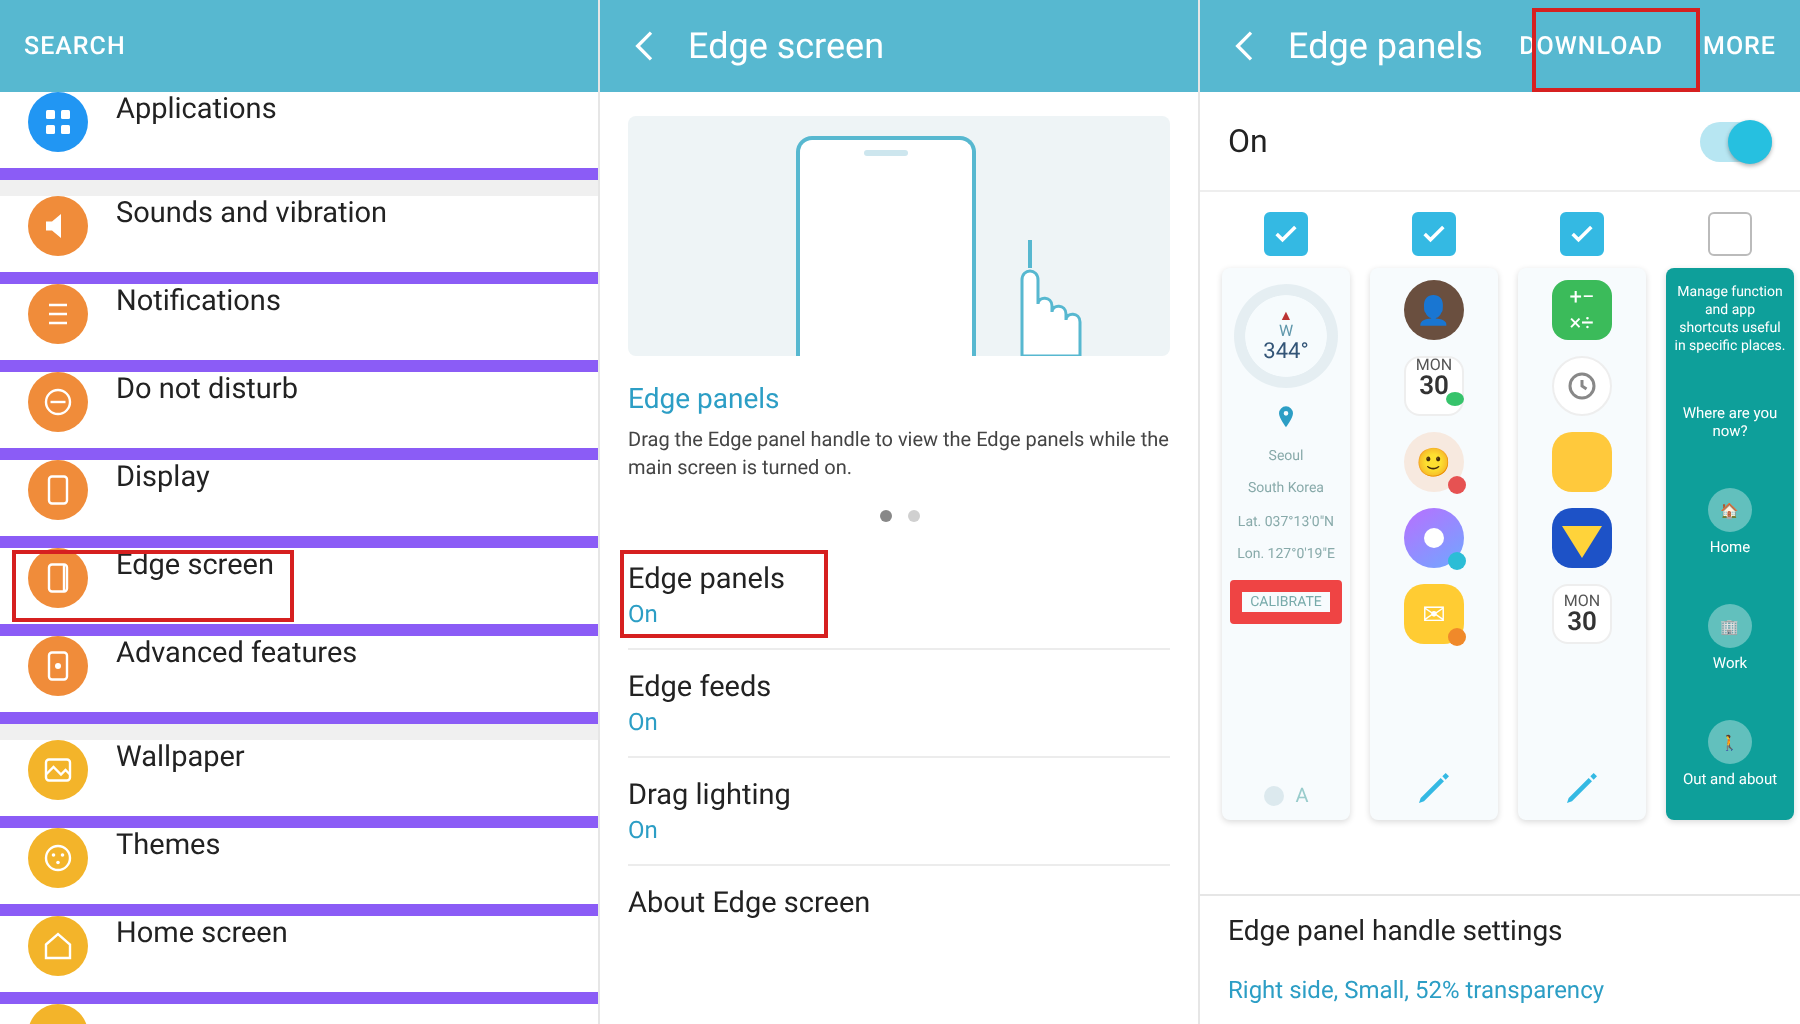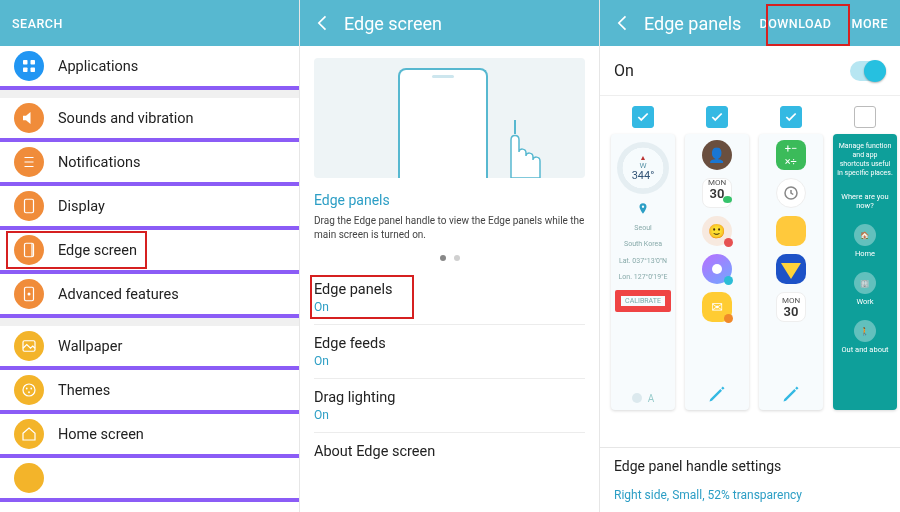--- a/index.html
+++ b/index.html
@@ -9,21 +9,21 @@
   .screen.s1{width:300px}
   .screen.s2{width:300px}
   .screen.s3{width:300px;border-right:none}
   .appbar{height:46px;background:#57b8d0;color:#fff;display:flex;align-items:center;padding:0 12px;gap:10px}
   .appbar .title{font-size:18px;font-weight:400;flex:1}
   .appbar .action{font-size:12.5px;letter-spacing:.5px;font-weight:500;text-transform:uppercase}
   .appbar .back-icon{width:22px;height:22px;display:flex;align-items:center;justify-content:center;font-size:22px;font-weight:300}
   .appbar .more{font-size:12.5px;letter-spacing:.5px;font-weight:500}
   
   .settings-list{flex:1;overflow:hidden}
-  .settings-item{display:flex;align-items:center;height:44px;padding:0 14px;gap:14px;border-bottom:4px solid #8b5cf6;cursor:pointer}
+  .settings-item{display:flex;align-items:flex-start;height:44px;padding:0 14px;gap:14px;border-bottom:6px solid #8b5cf6;cursor:pointer}
   .settings-item .circle{width:30px;height:30px;border-radius:50%;display:flex;align-items:center;justify-content:center;flex:none}
   .settings-item .circle svg{width:18px;height:18px}
   .settings-item .label{font-size:14.5px;color:#222}
   .group-gap{height:8px;background:#f0f0f0}
   .hl-red{position:relative}
   .hl-red::after{content:"";position:absolute;inset:1px 152px 1px 6px;border:2px solid #d62020;pointer-events:none}
   
   .s2-body{flex:1;padding:12px 14px 0 14px;display:flex;flex-direction:column;overflow:hidden}
   .illus{background:#eef4f6;height:120px;border-radius:4px;display:flex;align-items:flex-end;justify-content:center;padding-bottom:0;overflow:hidden;position:relative}
   .phone{width:90px;height:110px;border:2px solid #57b8d0;border-bottom:none;border-radius:8px 8px 0 0;background:#fff;position:relative;margin-right:14px}
@@ -46,21 +46,21 @@
   .s3-toggle{display:flex;align-items:center;height:50px;padding:0 14px;border-bottom:1px solid #eee}
   .s3-toggle .tlabel{flex:1;font-size:16px;color:#222}
   .switch{width:36px;height:20px;border-radius:10px;background:#b7e6f2;position:relative}
   .switch::after{content:"";position:absolute;right:0;top:-1px;width:22px;height:22px;border-radius:50%;background:#26c0e0;box-shadow:0 1px 2px rgba(0,0,0,.3)}
   .panels{flex:1;display:flex;gap:8px;padding:10px 6px 8px 10px;overflow:hidden}
   .panel-col{flex:none;width:66px;display:flex;flex-direction:column;align-items:center;gap:6px}
   .chk{width:22px;height:22px;border-radius:3px;border:1.5px solid #bbb;display:flex;align-items:center;justify-content:center;background:#fff}
   .chk.on{background:#34b9e3;border-color:#34b9e3}
   .chk.on svg{width:14px;height:14px}
   .panel{width:64px;height:276px;border-radius:4px;box-shadow:0 1px 3px rgba(0,0,0,.15);background:#f7fbfd;display:flex;flex-direction:column;align-items:center;padding:6px 4px;gap:8px;font-size:8px;color:#6fa7bc}
-  .panel.teal{background:#0e9f9a;color:#fff;padding:8px 4px;gap:14px;font-size:8px;text-align:center;justify-content:flex-start}
+  .panel.teal{background:#0e9f9a;color:#fff;padding:8px 4px;gap:24px;font-size:8px;text-align:center;justify-content:flex-start}
   .appicon{width:30px;height:30px;border-radius:8px;display:flex;align-items:center;justify-content:center;font-size:14px;color:#fff;flex:none}
   .appicon.round{border-radius:50%}
   .edit-pen{width:20px;height:20px;color:#34b9e3}
   .handle-settings{border-top:1px solid #e6e6e6;padding:10px 14px}
   .handle-settings .ht{font-size:14px;color:#222}
   .handle-settings .hd{font-size:12px;color:#2c9ec5;margin-top:14px}
   .dl-hl{position:relative}
   .dl-hl::after{content:"";position:absolute;right:50px;top:4px;width:80px;height:38px;border:2px solid #d62020;pointer-events:none}
   .compass{width:52px;height:52px;border-radius:50%;background:radial-gradient(circle at center,#f6fbfd 55%,#e5eef2 56%);display:flex;flex-direction:column;align-items:center;justify-content:center;font-size:8px;color:#5f97ab;line-height:1;margin-top:2px}
   .pin{width:14px;height:14px;color:#2c9ec5}
@@ -102,20 +102,29 @@
           <div class="circle" style="background:#f08c3a">
             <svg viewBox="0 0 24 24">
               <path d="M6 6h12M6 12h12M6 18h12" stroke="#fff" stroke-width="1.6" fill="none"></path>
             </svg>
           </div>
           <div class="label">Notifications</div>
         </div>
         <div class="settings-item">
           <div class="circle" style="background:#f08c3a">
             <svg viewBox="0 0 24 24">
+              <circle cx="12" cy="12" r="8" stroke="#fff" stroke-width="1.6" fill="none"></circle>
+              <path d="M7 12h10" stroke="#fff" stroke-width="1.6" fill="none"></path>
+            </svg>
+          </div>
+          <div class="label">Do not disturb</div>
+        </div>
+        <div class="settings-item">
+          <div class="circle" style="background:#f08c3a">
+            <svg viewBox="0 0 24 24">
               <rect x="6" y="3" width="12" height="18" rx="2" stroke="#fff" stroke-width="1.6" fill="none"></rect>
             </svg>
           </div>
           <div class="label">Display</div>
         </div>
         <div class="settings-item hl-red">
           <div class="circle" style="background:#f08c3a">
             <svg viewBox="0 0 24 24">
               <rect x="6" y="3" width="12" height="18" rx="2" stroke="#fff" stroke-width="1.6" fill="none"></rect>
               <path d="M16 3v18" stroke="#fff" stroke-width="1.6" fill="none"></path>

